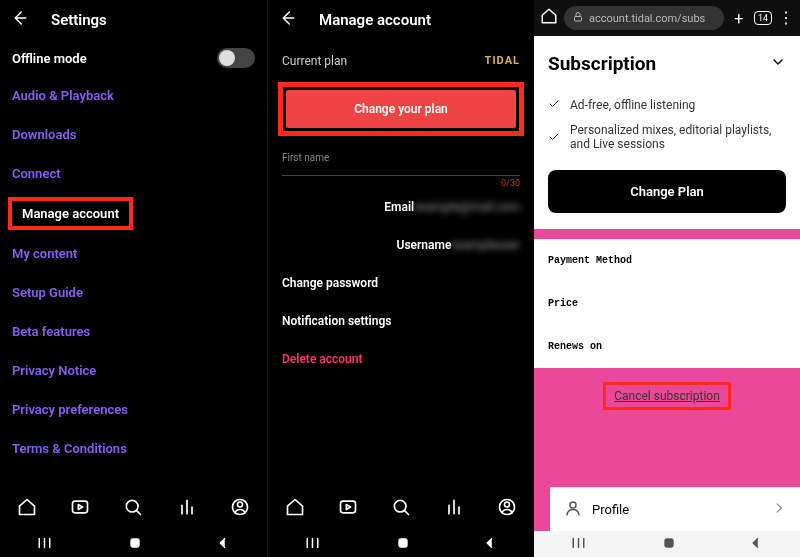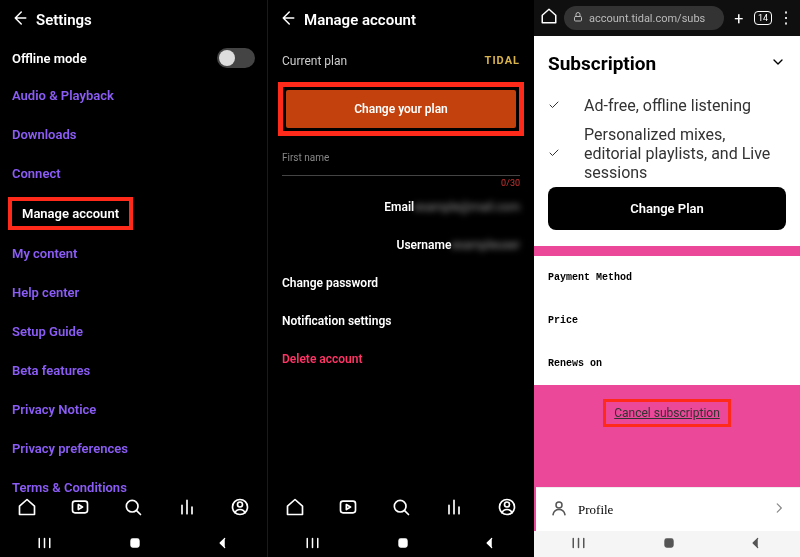--- a/index.html
+++ b/index.html
@@ -6,21 +6,21 @@
   html, body { width: 800px; height: 557px; overflow: hidden; font-family: -apple-system, BlinkMacSystemFont, "Segoe UI", Roboto, sans-serif; background:#000; }
   .stage { display:flex; width:800px; height:557px; }
   .pane { position:relative; height:557px; overflow:hidden; }
   .pane.dark { background:#000; color:#fff; }
   .pane.light { background:#ec4899; color:#000; }
   .p1 { width:267px; }
   .p2 { width:267px; border-left:1px solid #1a1a1a; }
   .p3 { width:266px; }
 
   
-  .nav-head { display:flex; align-items:center; height:40px; padding:0 10px; gap:8px; }
+  .nav-head { display:flex; align-items:center; height:40px; padding:0 10px; gap:23px; }
   .nav-head .title { font-size:15px; font-weight:600; }
   .arrow-back svg { width:18px; height:18px; stroke:#fff; }
 
   
   .offline { padding:8px 12px 8px 12px; display:flex; align-items:center; justify-content:space-between; }
   .offline .txt { display:flex; flex-direction:column; }
   .offline .lbl { font-size:13px; font-weight:600; }
   .offline .sub { font-size:10px; color:#888; margin-top:2px; }
   .toggle { width:38px; height:20px; border-radius:11px; background:#444; position:relative; }
   .toggle::after { content:""; position:absolute; width:16px; height:16px; border-radius:50%; background:#ddd; top:2px; left:2px; }
@@ -34,21 +34,21 @@
   .tabbar .ico svg { stroke:#fff; width:20px; height:20px; }
   .sysbar { position:absolute; bottom:0; left:0; right:0; height:26px; display:flex; justify-content:space-around; align-items:center; }
   .sysbar .sy svg { stroke:#fff; fill:#fff; }
   .sysbar.light .sy svg { stroke:#555; fill:#555; }
 
   
   .plan-row { display:flex; justify-content:space-between; padding:14px 14px 8px 14px; font-size:12px; }
   .plan-row .cp { color:#ccc; }
   .plan-row .tidal { color:#d8b24a; font-weight:700; font-size:11px; letter-spacing:1px;margin-left:36px; }
   .big-red-box { margin:6px 10px; border:5px solid #ff2a1a; padding:3px; }
-  .change-btn { background:#c2410c; color:#fff; font-size:12px; font-weight:600; text-align:center; padding:12px 0; border-radius:2px; }
+  .change-btn { background:#ef4444; color:#fff; font-size:12px; font-weight:600; text-align:center; padding:12px 0; border-radius:2px; }
   .fld-label { font-size:10px; color:#888; padding:10px 14px 2px 14px; }
   .fld-line { height:1px; background:#444; margin:10px 14px 0 14px; }
   .fld-count { font-size:9px; color:#c33; text-align:right; padding:2px 14px 0 0;}
   .prop-row { display:flex; justify-content:flex-end; align-items:center; padding:12px 14px; font-size:12px; font-weight:600; }
   .prop-row .val { color:#999; font-size:12px; font-weight:400; filter:blur(3px); }
   .link-row { padding:12px 14px; font-size:12px; font-weight:600; }
   .link-row.red { color:#ff3366; }
 
   
   .browser-top { background:#0f0f0f; height:36px; display:flex; align-items:center; padding:0 6px; gap:6px; }
@@ -57,31 +57,31 @@
   .addr .lock svg { width:12px; height:12px; stroke:#bbb; }
   .bicon { color:#fff; width:18px; text-align:center; }
   .tabbox { border:1px solid #fff; border-radius:4px; font-size:9px; color:#fff; padding:1px 3px; }
   .dots { color:#fff; font-size:16px; line-height:1; }
 
   .sub-head { background:#fff; display:flex; justify-content:space-between; align-items:center; padding:16px 14px; }
   .sub-head .h { font-size:19px; font-weight:700; }
   .chev svg { width:16px; height:16px; stroke:#000; }
 
   .card { background:#fff; margin:0; padding:0 14px 16px 14px; }
-  .feat { display:flex; align-items:center; gap:24px; font-size:16px; color:#333; padding:5px 0; }
+  .feat { display:flex; align-items:center; gap:10px; font-size:12px; color:#333; padding:5px 0; }
   .feat .chk svg { width:12px; height:12px; stroke:#333; margin-top:2px; }
-  .black-btn { background:#000; color:#fff; border-radius:8px; text-align:center; padding:14px 0; font-size:13px; font-weight:600; }
+  .black-btn { background:#000; color:#fff; border-radius:8px; text-align:center; padding:14px 0; font-size:13px; font-weight:600; margin-top:14px; }
 
   .card2 { background:#fff; margin-top:10px; }
   .card2 .row { padding:16px 14px; font-size:10px; font-weight:600; color:#000;font-family:Liberation Mono, monospace; }
 
   .cancel-wrap { text-align:center; margin-top:14px; }
   .cancel-sub { display:inline-block; border:3px solid #ff2a1a; padding:4px 8px; font-size:12px; color:#333; text-decoration:underline; }
 
-  .profile-row { position:absolute; bottom:26px; left:2px; right:0; background:#fff; height:44px; display:flex; align-items:center; justify-content:space-between; padding:0 14px; border-top:1px solid #eee;font-family:Liberation Serif, serif; }
+  .profile-row { position:absolute; bottom:26px; left:16px; right:0; background:#fff; height:44px; display:flex; align-items:center; justify-content:space-between; padding:0 14px; border-top:1px solid #eee; }
   .profile-row .p { display:flex; align-items:center; gap:10px; font-size:13px; }
   .profile-row .pi svg { width:18px; height:18px; stroke:#555; }
   .profile-row .pr svg { width:14px; height:14px; stroke:#888; }
 
   .p3 .sysbar { background:#f5f5f5; }
 
   svg { fill:none; stroke-width:2; stroke-linecap:round; stroke-linejoin:round; }
 </style>
 </head>
 <body>
@@ -103,21 +103,20 @@
         <span class="lbl">Offline mode</span>
       </div>
       <div class="toggle"></div>
     </div>
 
     <div class="menu-item">Audio &amp; Playback</div>
     <div class="menu-item">Downloads</div>
     <div class="menu-item">Connect</div>
     <div><span class="hl-red">Manage account</span></div>
     <div class="menu-item">My content</div>
-    <div class="menu-item">Help center</div>
     <div class="menu-item">Setup Guide</div>
     <div class="menu-item">Beta features</div>
     <div class="menu-item">Privacy Notice</div>
     <div class="menu-item">Privacy preferences</div>
     <div class="menu-item">Terms &amp; Conditions</div>
 
     <div class="tabbar">
       <span class="ico"><svg viewBox="0 0 24 24">
             <path d="M3 11l9-8 9 8v10H3z"></path>
           </svg></span>

